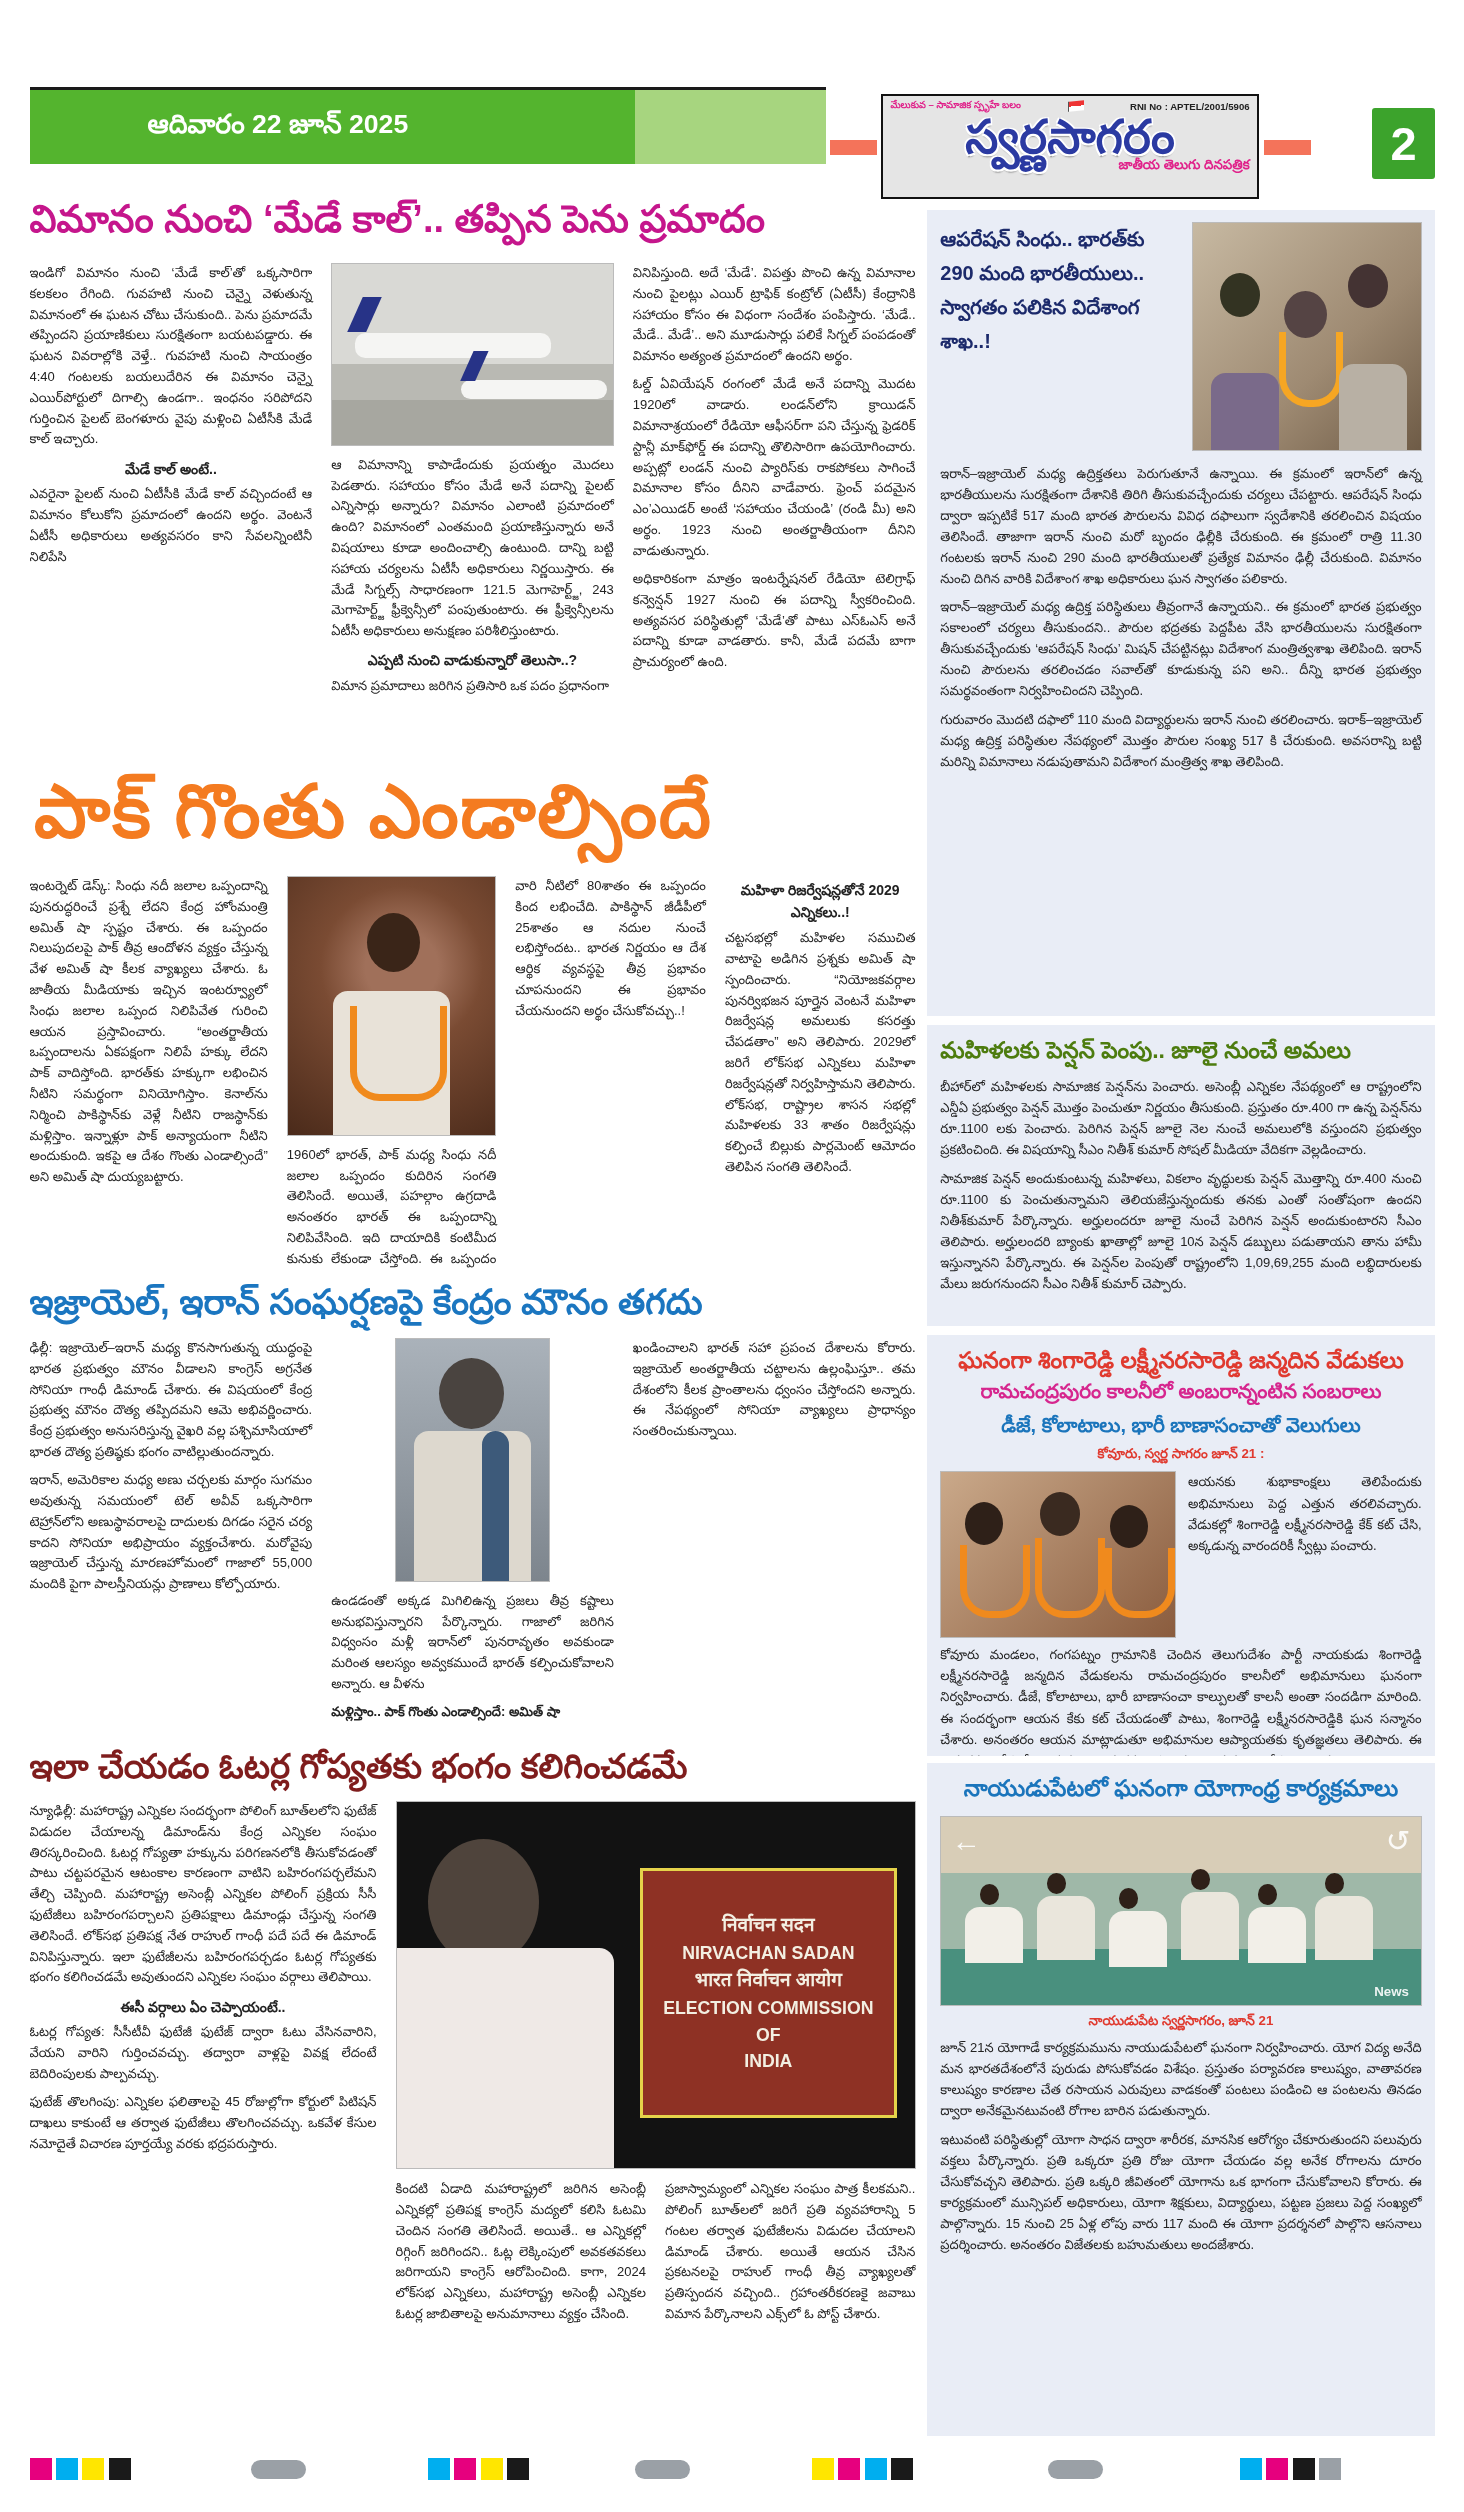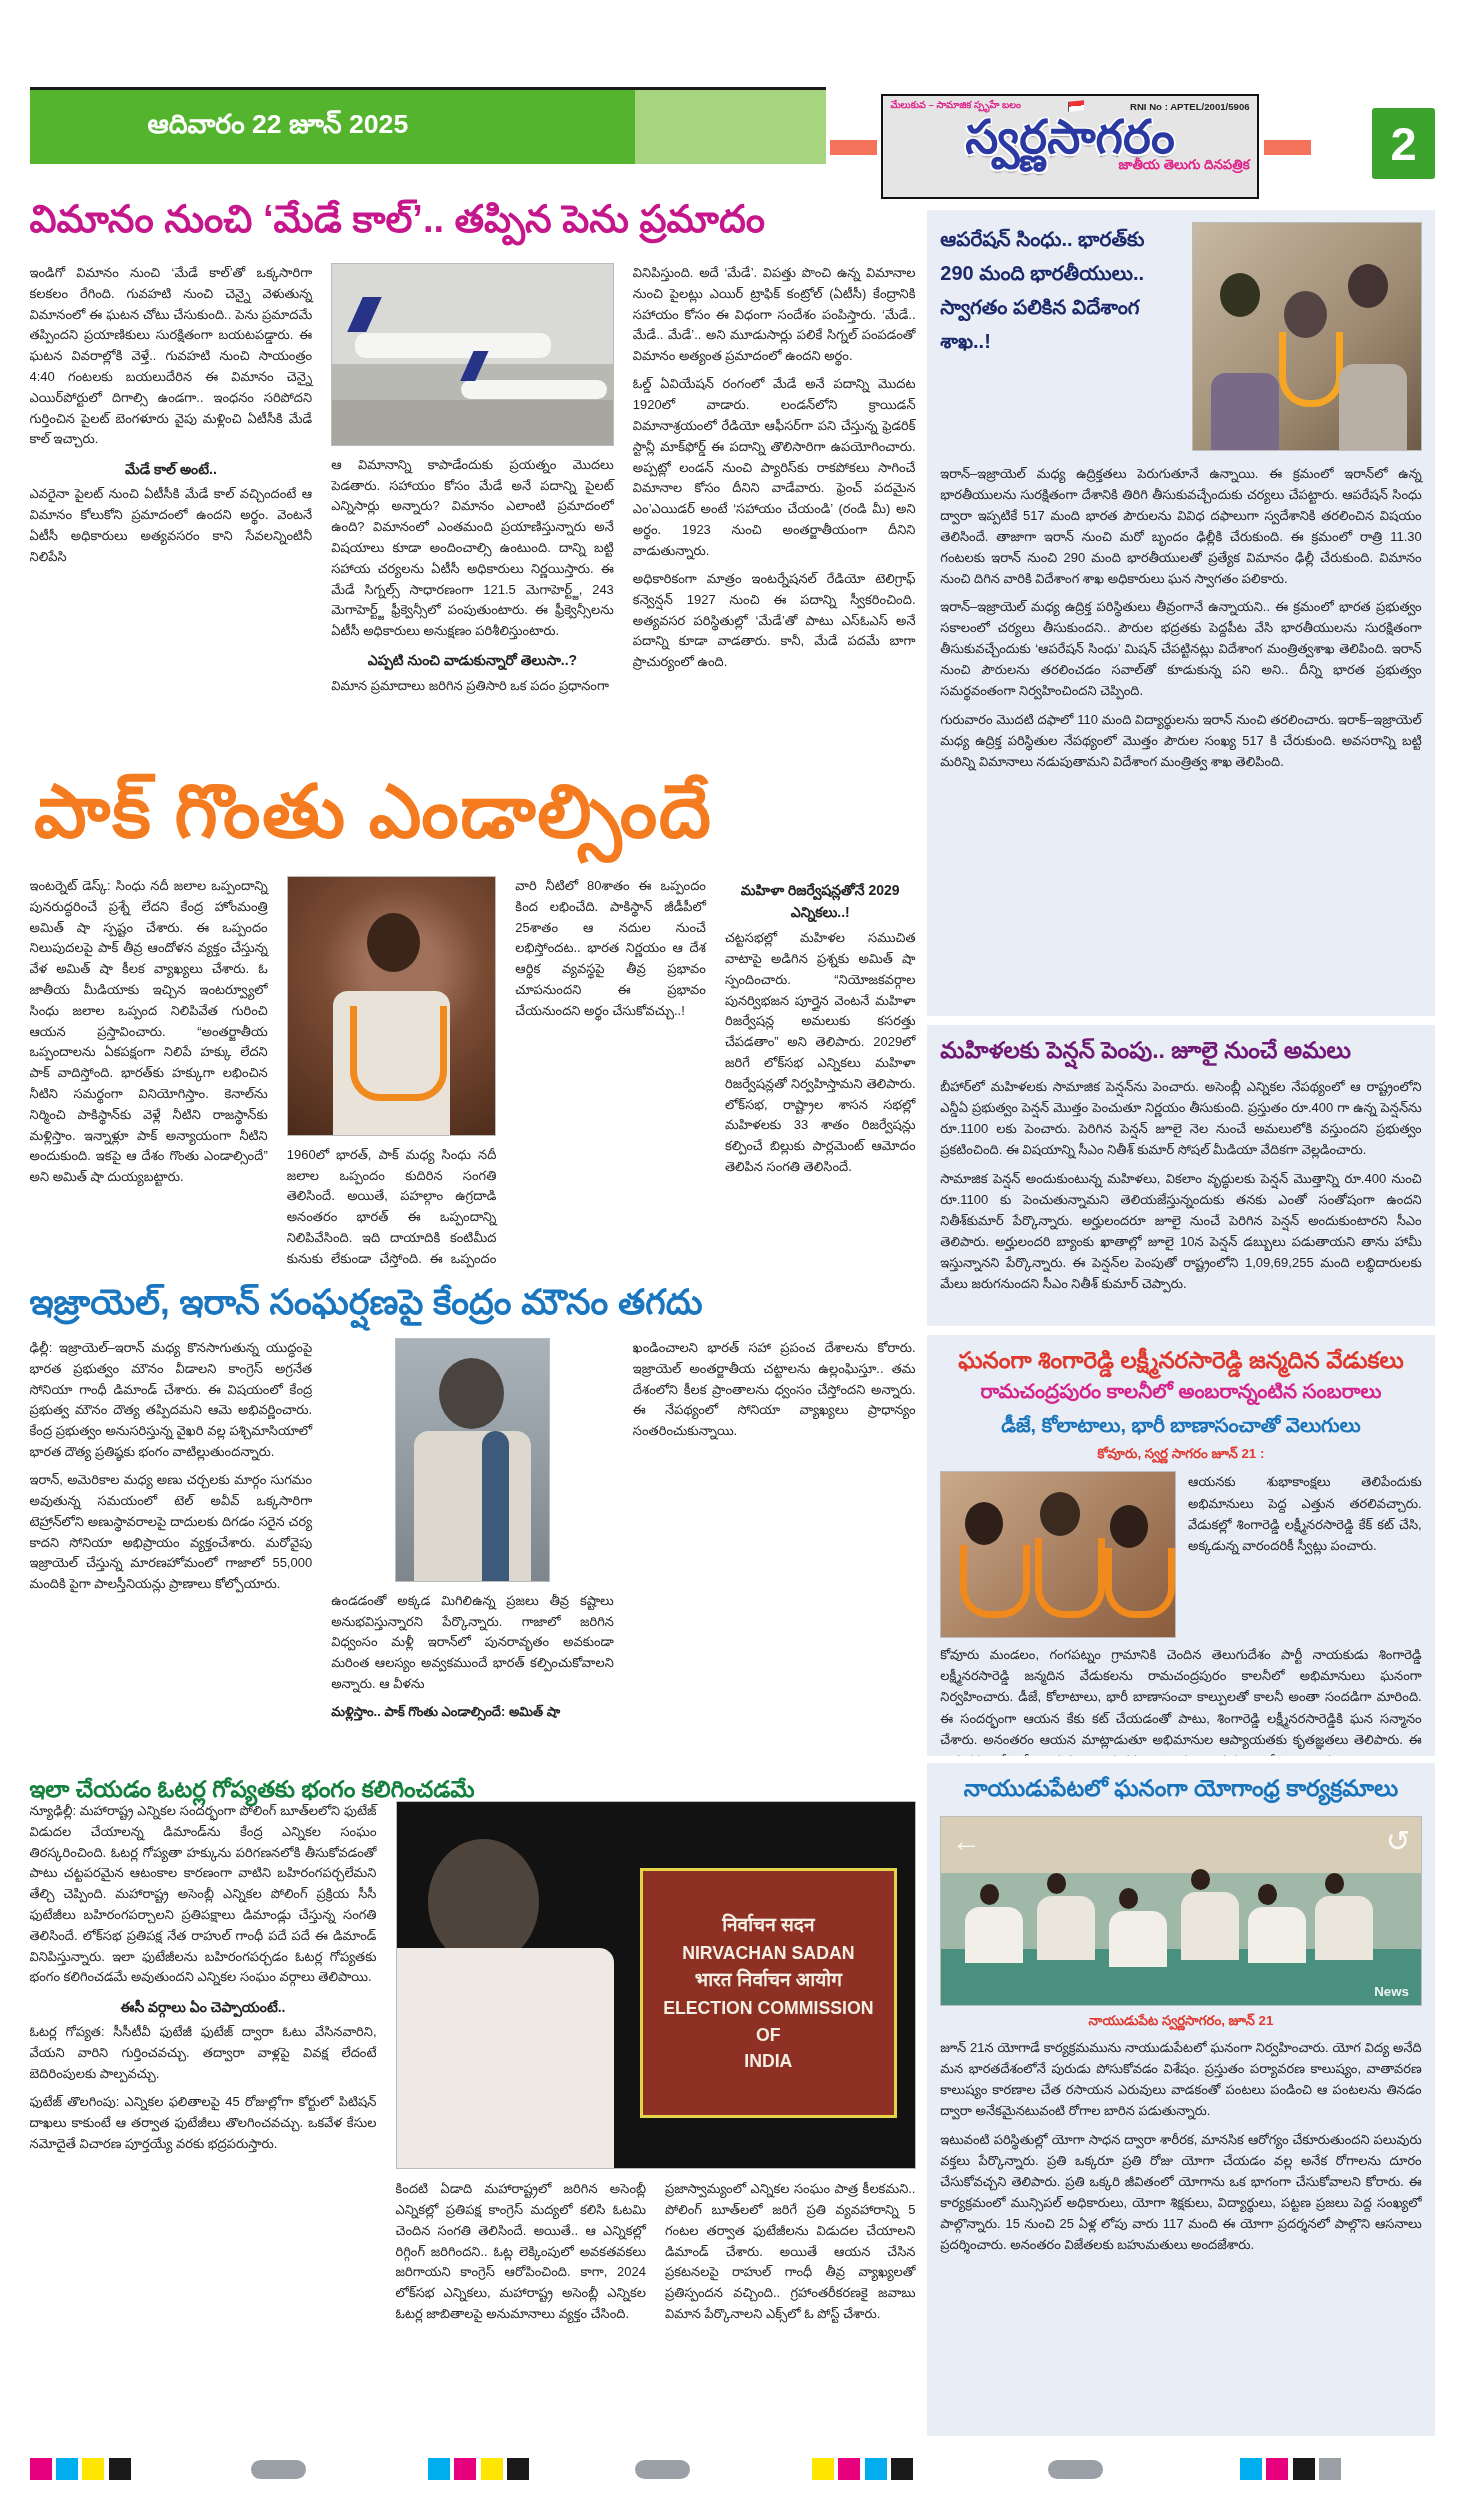--- a/index.html
+++ b/index.html
@@ -17,21 +17,21 @@
   .flagicon{width:14.8px;height:10.3px;background:linear-gradient(180deg,#e33 50%,#fff 50%);border-left:1.5px solid #555;display:inline-block;transform:skewY(-6deg);}
   .rni{color:#222;font-weight:bold;}
   .mast-title{font-size:47px;font-weight:bold;color:#2b3aa2;line-height:1.0;
       text-shadow:-1.5px -1.5px 0 #fff,1.5px -1.5px 0 #fff,-1.5px 1.5px 0 #fff,1.5px 1.5px 0 #fff,0 3px 1.5px rgba(0,0,0,.4);}
   .mast-sub{align-self:flex-end;color:#e0218a;font-weight:bold;font-size:13.3px;margin-top:-3px;}
   .pagenum{background:#3ca32c;color:#fff;font-size:47px;font-weight:bold;display:flex;align-items:center;justify-content:center;border-radius:3px;}
   
   .h-mayday{color:#c5168c;font-size:38px;font-weight:bold;}
   .h-pak{color:#f47b20;font-size:74px;font-weight:bold;letter-spacing:1.5px;}
   .h-israel{color:#1b76c0;font-size:35px;font-weight:bold;}
-  .h-ec{color:#15803d;font-size:23px;font-weight:bold;margin-top:29px;}
+  .h-ec{color:#7f1d1d;font-size:34px;font-weight:bold;}
   .cols{display:flex;gap:19px;}
   .col{flex:1;min-width:0;}
   .body-txt p{font-size:13px;line-height:1.6;text-align:justify;margin:0 0 7.4px 0;}
   .body-txt .sub{font-weight:bold;font-size:14px;margin:3px 0 4.4px 0;text-align:center;}
   .body-txt .boldline{font-weight:bold;}
   
   .photo{position:relative;overflow:hidden;border:0.7px solid #bbb;box-sizing:border-box;}
   .ph-plane{background:linear-gradient(180deg,#d9d9d5 0 55%,#b9b9b3 55% 75%,#a7a7a0 75%);}
   .plane{position:absolute;background:#f5f5f3;border-radius:10.3px;}
   .tailfin{position:absolute;background:#273387;}
@@ -45,21 +45,21 @@
   .ph-sindhu{background:linear-gradient(135deg,#c7b9a2,#9e8a72 60%,#6e5b46);}
   .ph-bday{background:linear-gradient(135deg,#caa98a,#8a5c3e);}
   .ph-yoga{background:linear-gradient(180deg,#d8cdb7 0 30%,#9fb8a8 30% 70%,#49907e 70%);}
   .yoga-ov{position:absolute;color:#fff;font-size:29.5px;opacity:.9;}
   .silhead{position:absolute;border-radius:50%;background:#2e2018;}
   .silbody{position:absolute;border-radius:14.8px 14.8px 0 0;}
   .garland{position:absolute;border:7.4px solid #f08a1d;border-top:none;border-radius:0 0 29.5px 29.5px;}
   
   .rail-block{background:#e9edf6;box-sizing:border-box;padding:11.8px 13.3px;overflow:hidden;}
   .h-sindhu{color:#1c2a6b;font-weight:bold;font-size:20px;line-height:1.7;}
-  .h-pension{color:#701a75;font-weight:bold;font-size:23px;}
+  .h-pension{color:#4d7c0f;font-weight:bold;font-size:23px;}
   .h-bday-red{color:#e03a2f;font-weight:bold;font-size:23px;text-align:center;}
   .h-bday-mag{color:#d6268e;font-weight:bold;font-size:20px;text-align:center;}
   .h-bday-blue{color:#1b75bc;font-weight:bold;font-size:20px;text-align:center;}
   .dateline-red{color:#e03a2f;font-weight:bold;font-size:13.3px;text-align:center;}
   .h-yoga{color:#1b75bc;font-weight:bold;font-size:23px;text-align:center;}
   .rail-txt p{font-size:13px;line-height:1.62;text-align:justify;margin:0 0 7.4px 0;}
   
   .sq{width:22px;height:22px;display:inline-block;}
   .graybar{width:55px;height:19px;border-radius:9.6px;background:#9aa0a6;display:inline-block;}
   .markrow{display:flex;align-items:center;}

